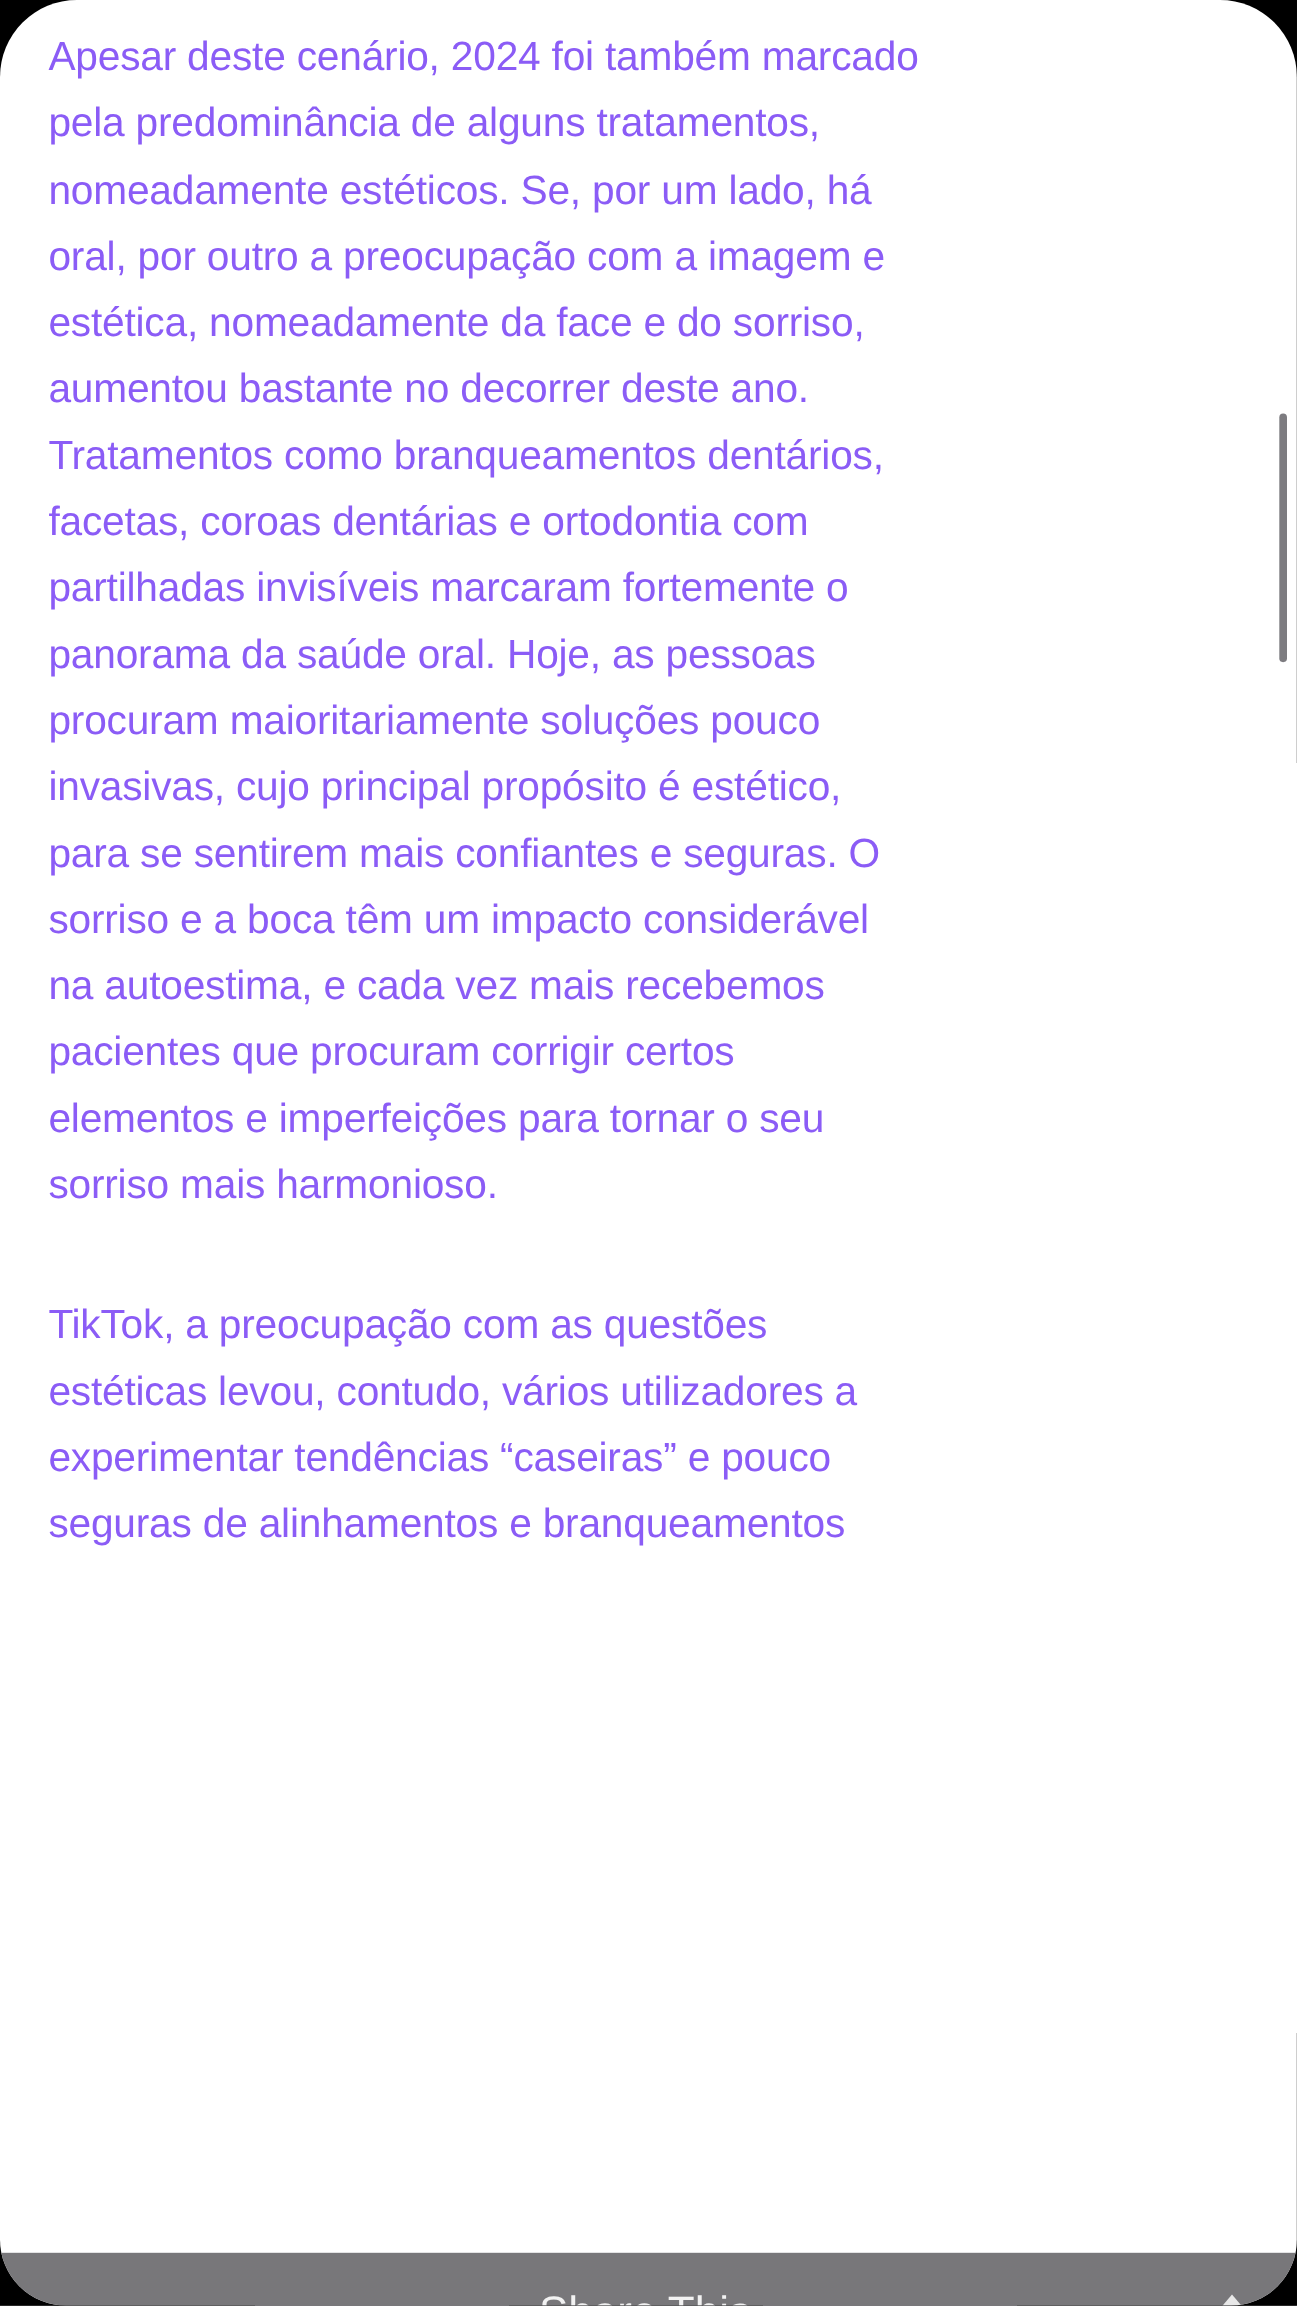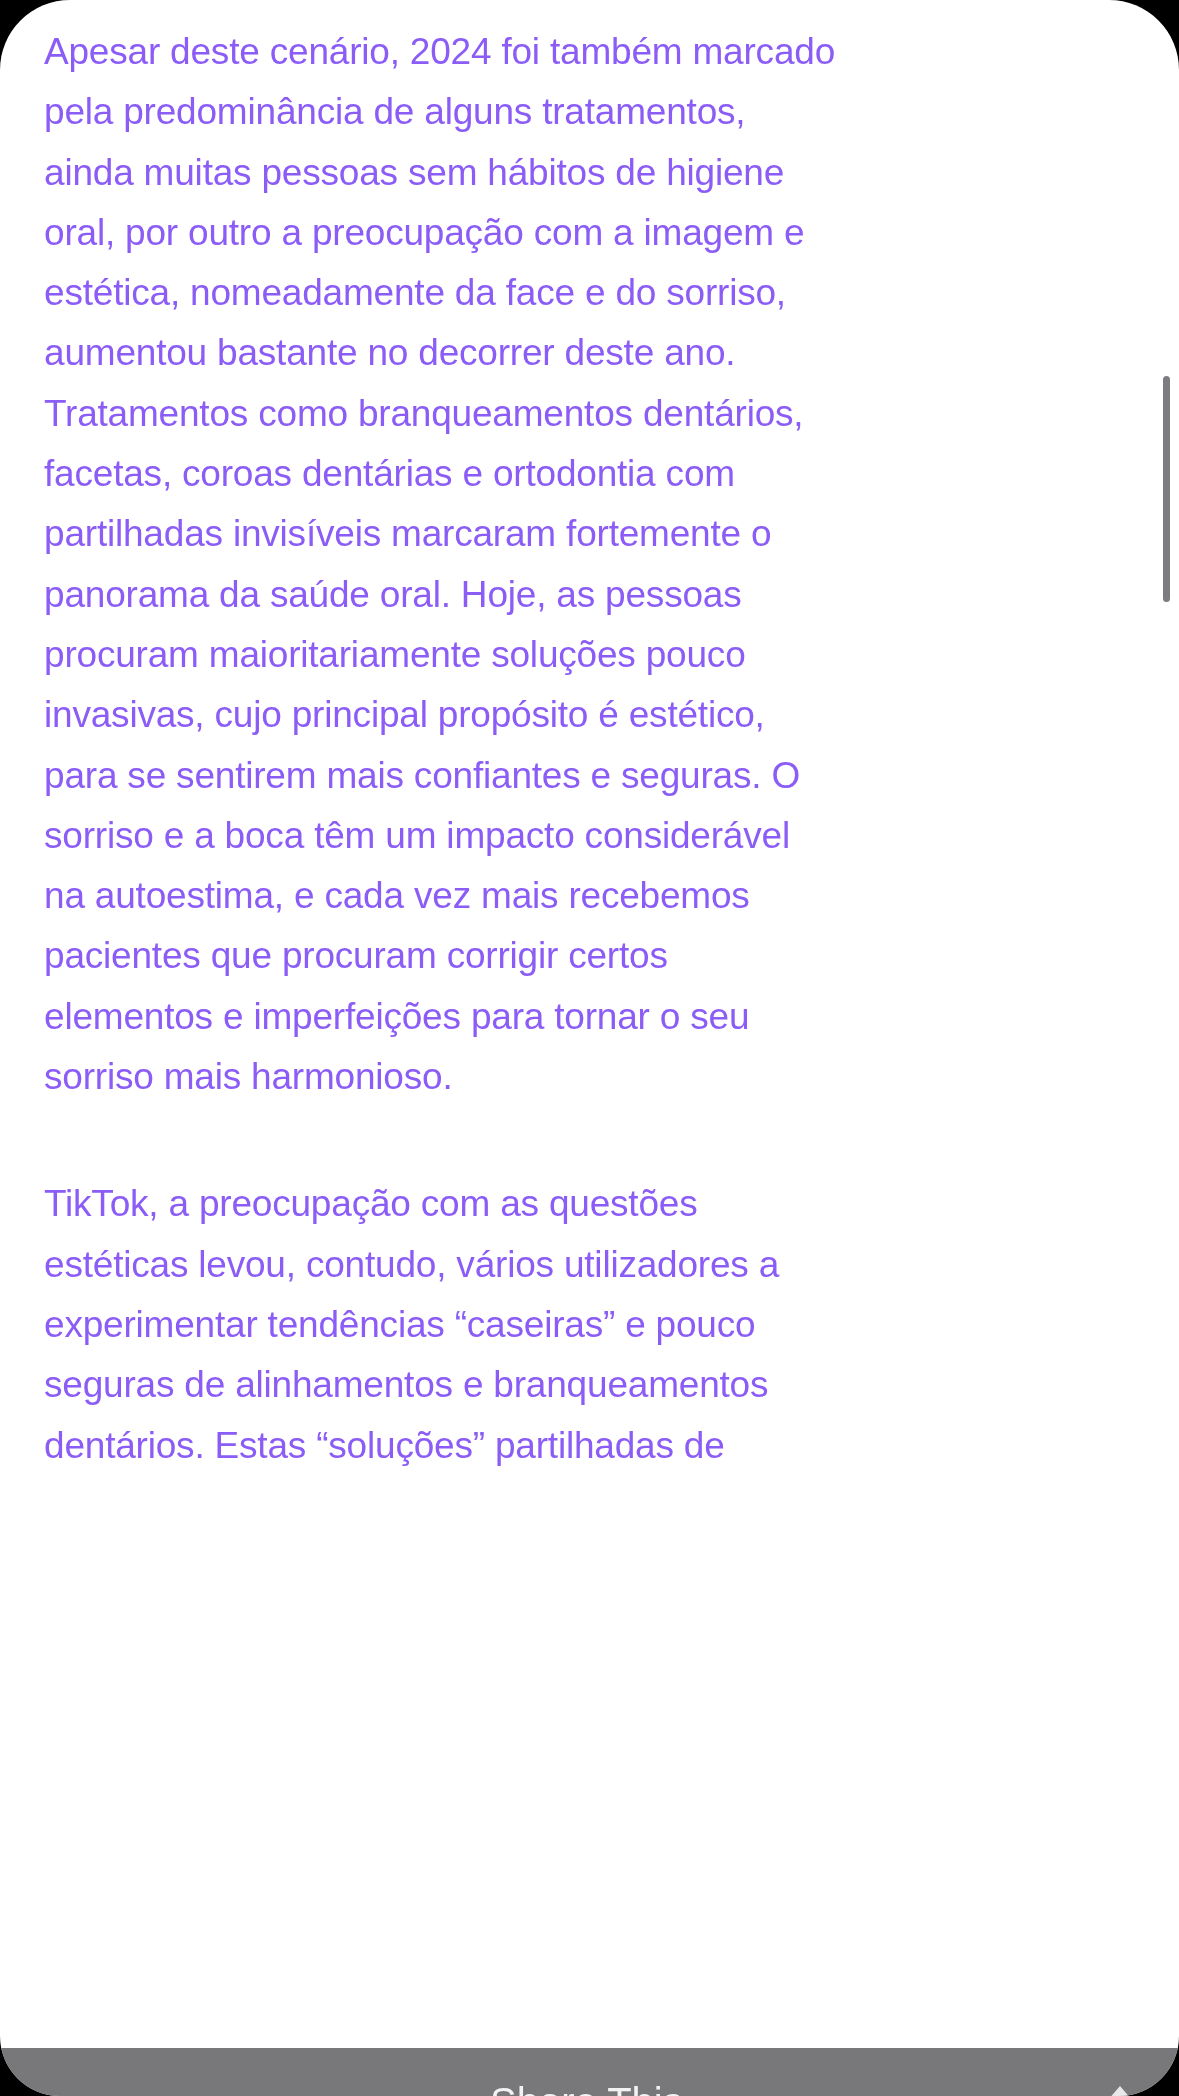--- a/index.html
+++ b/index.html
@@ -79,21 +79,21 @@
     }
   </style>
 </head>
 <body>
 
 <div class="screen">
   <div class="article">
     <p class="paragraph">
       <span class="line">Apesar deste cenário, 2024 foi também marcado</span>
       <span class="line">pela predominância de alguns tratamentos,</span>
-      <span class="line">ainda muitas pessoas sem hábitos de higiene</span>
+      <span class="line">nomeadamente estéticos. Se, por um lado, há</span>
       <span class="line">oral, por outro a preocupação com a imagem e</span>
       <span class="line">estética, nomeadamente da face e do sorriso,</span>
       <span class="line">aumentou bastante no decorrer deste ano.</span>
       <span class="line">Tratamentos como branqueamentos dentários,</span>
       <span class="line">facetas, coroas dentárias e ortodontia com</span>
       <span class="line">partilhadas invisíveis marcaram fortemente o</span>
       <span class="line">panorama da saúde oral. Hoje, as pessoas</span>
       <span class="line">procuram maioritariamente soluções pouco</span>
       <span class="line">invasivas, cujo principal propósito é estético,</span>
       <span class="line">para se sentirem mais confiantes e seguras. O</span>
@@ -101,21 +101,20 @@
       <span class="line">na autoestima, e cada vez mais recebemos</span>
       <span class="line">pacientes que procuram corrigir certos</span>
       <span class="line">elementos e imperfeições para tornar o seu</span>
       <span class="line">sorriso mais harmonioso.</span>
     </p>
     <p class="paragraph">
       <span class="line">TikTok, a preocupação com as questões</span>
       <span class="line">estéticas levou, contudo, vários utilizadores a</span>
       <span class="line">experimentar tendências “caseiras” e pouco</span>
       <span class="line">seguras de alinhamentos e branqueamentos</span>
-      <span class="line">dentários. Estas “soluções” partilhadas de</span>
     </p>
   </div>
 
   <div class="scrollbar-thumb"></div>
 
   <div class="bottom-bar">
     <span class="bottom-bar-label">Share This</span>
     <span class="bottom-bar-up"></span>
   </div>
 </div>

